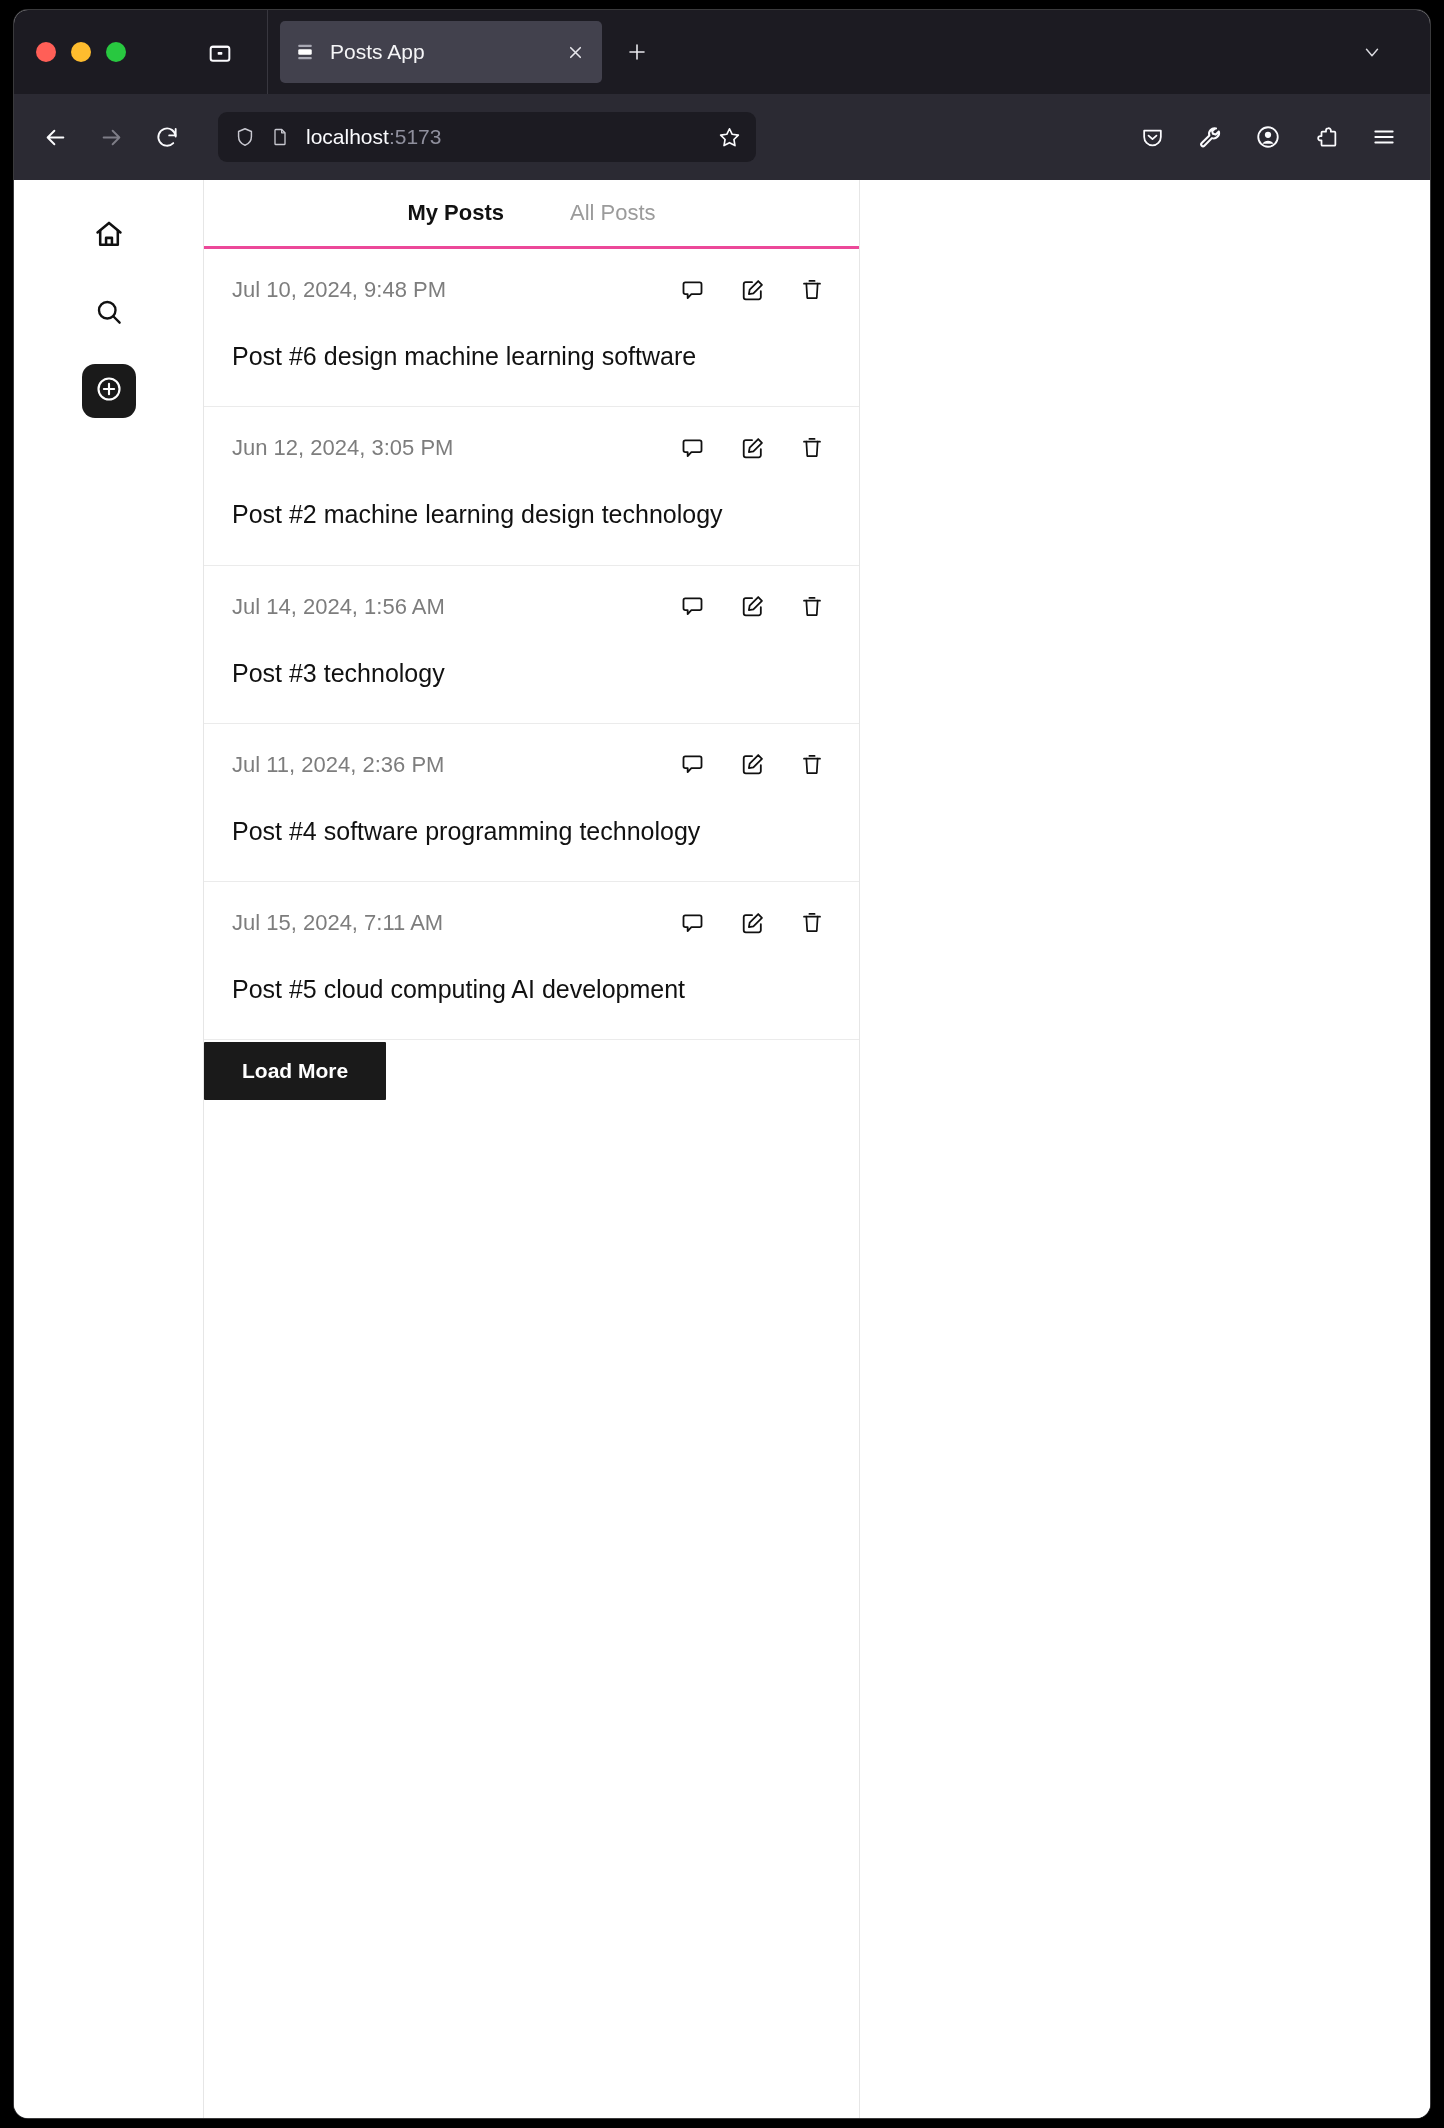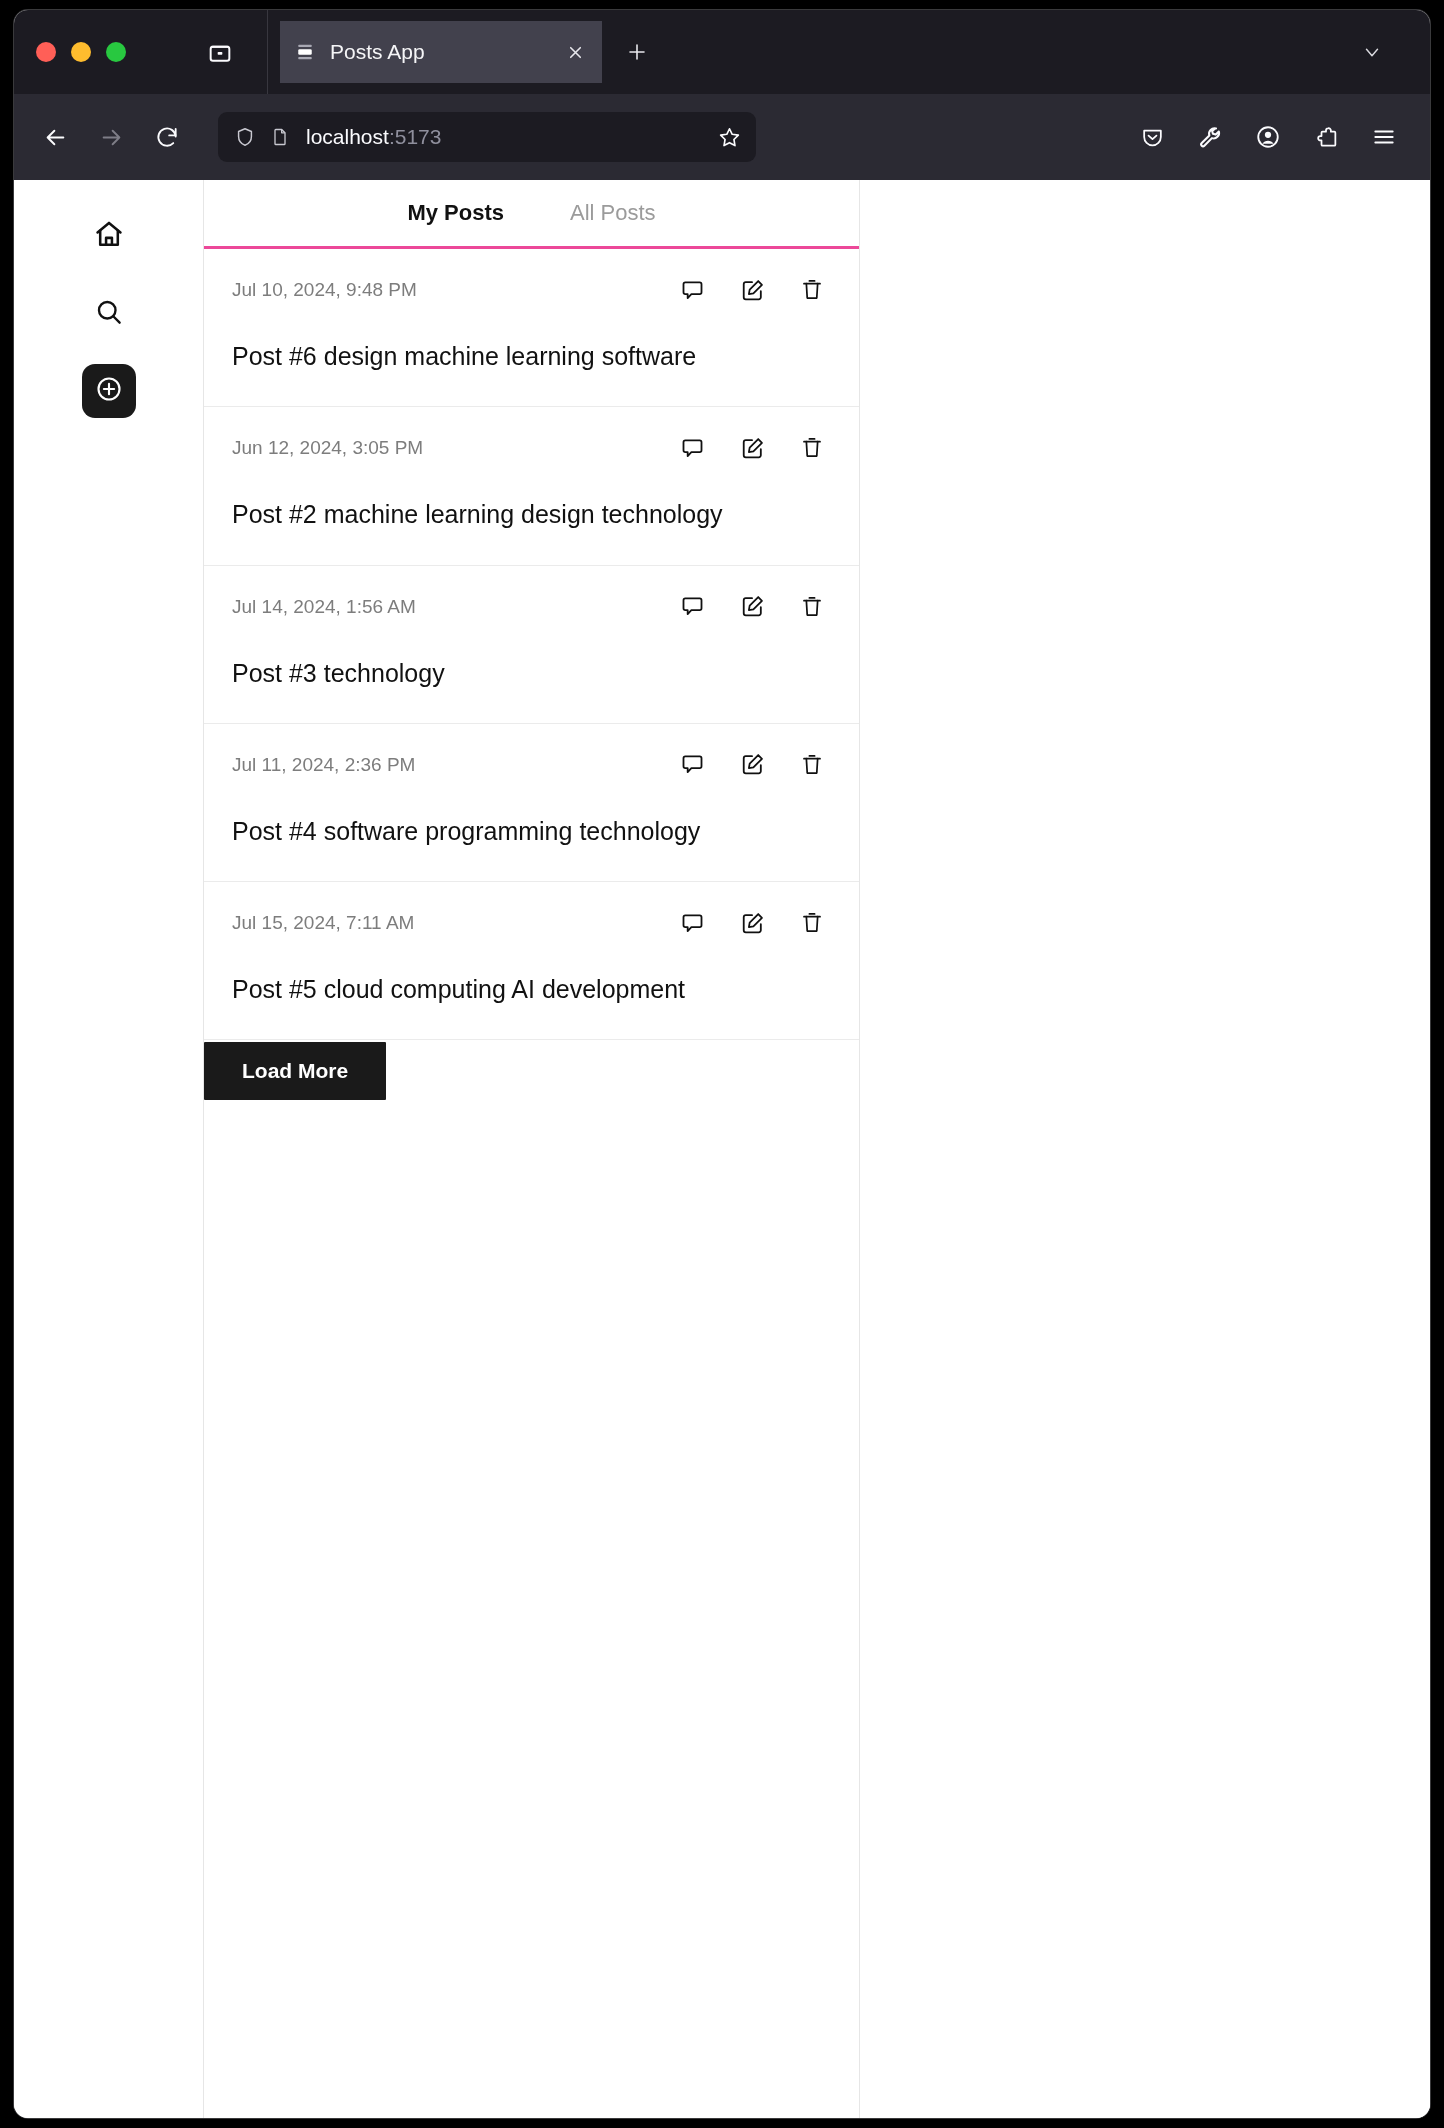--- a/index.html
+++ b/index.html
@@ -60,21 +60,21 @@
     height: 84px;
     background: #38373f;
     margin-left: 30px;
   }
 
   .tab {
     margin-left: 12px;
     width: 322px;
     height: 62px;
     background: #42414d;
-    border-radius: 0;
+    border-radius: 5px;
     display: flex;
     align-items: center;
     padding: 0 12px 0 16px;
     box-sizing: border-box;
   }
   .tab-favicon {
     width: 18px; height: 18px;
     flex: 0 0 auto;
     margin-right: 16px;
     display: flex; align-items: center; justify-content: center;
@@ -224,21 +224,21 @@
     border-bottom: 1px solid #ebebeb;
     padding: 26px 28px 34px 28px;
     box-sizing: border-box;
   }
   .post-head {
     display: flex;
     align-items: center;
     justify-content: space-between;
   }
   .post-date {
-    font-size: 19px;
+    font-size: 22px;
     color: #7d7d7d;
   }
   .post-actions {
     display: flex;
     align-items: center;
     gap: 30px;
     padding-right: 4px;
   }
   .act {
     width: 30px; height: 30px;

